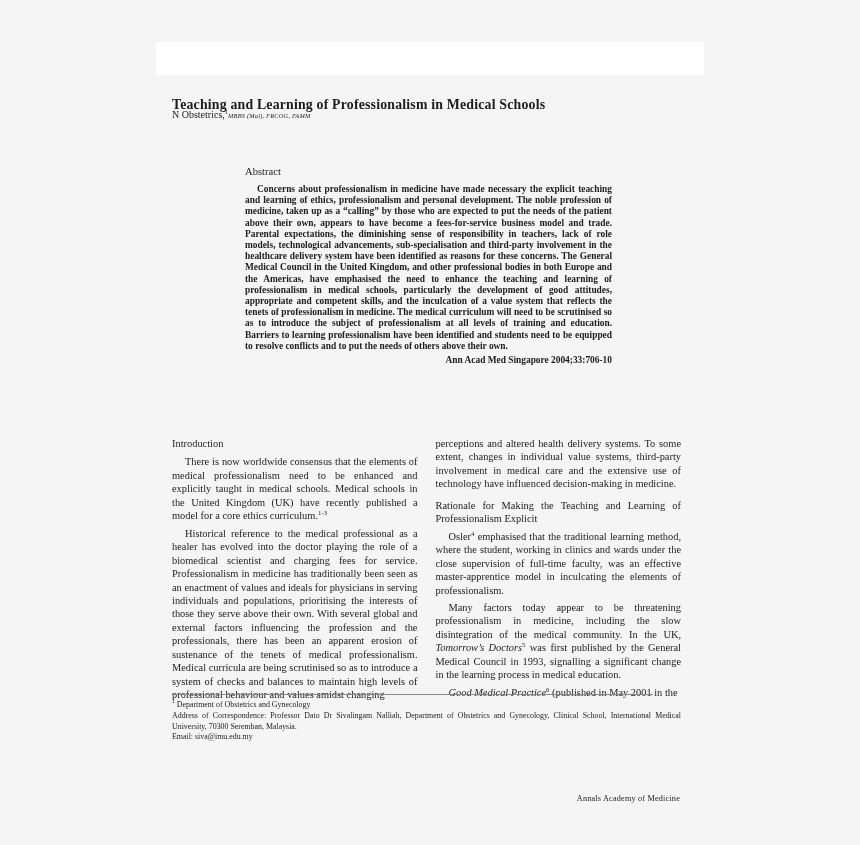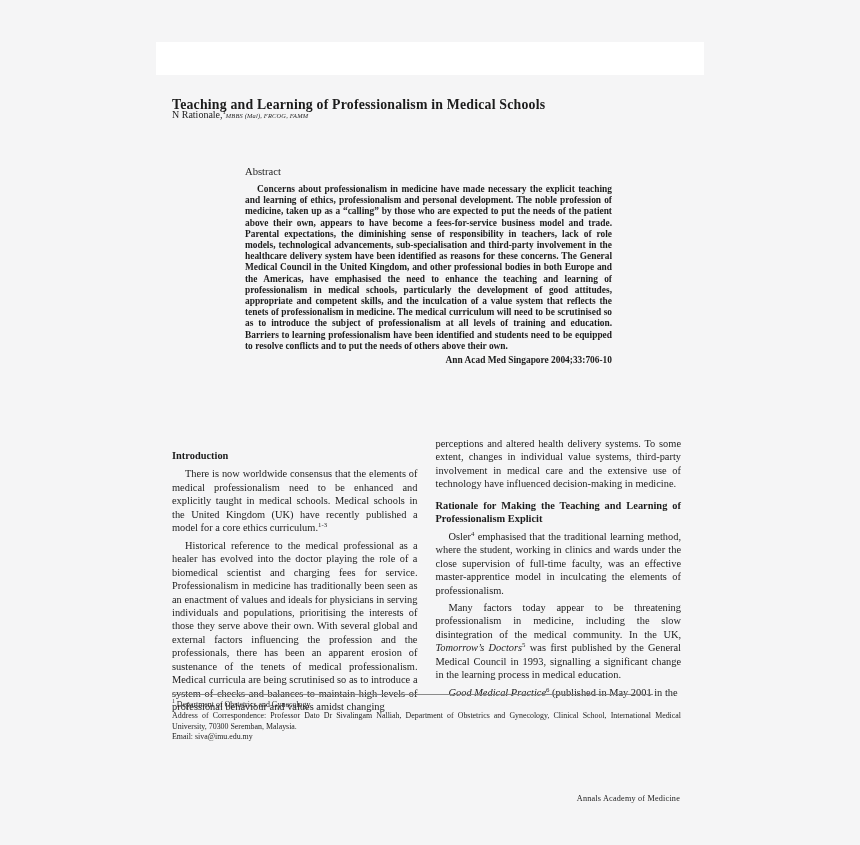--- a/index.html
+++ b/index.html
@@ -23,21 +23,21 @@
   .abstract-heading{font-size:10.6px;font-weight:normal;margin:0 0 7px 0;}
   .abstract-body{
     margin:0;font-size:9.4px;font-weight:bold;line-height:11.2px;
     text-align:justify;text-indent:12px;
   }
   .citation{margin:3px 0 0 0;font-size:9.4px;font-weight:bold;text-align:right;}
   .keywords{margin:13px 0 0 0;font-size:9.4px;font-weight:bold;line-height:11.4px;text-align:justify;}
 
   .columns{position:absolute;left:172px;top:437px;width:509px;display:flex;gap:18px;}
   .col{width:245.5px;font-size:10.4px;line-height:13.45px;text-align:justify;}
-  .sec-heading{font-size:10.4px;font-weight:bold;margin:12px 0 5px 0;text-align:left;line-height:13.45px;}
+  .sec-heading{font-size:10.4px;font-weight:normal;margin:0 0 5px 0;text-align:left;line-height:13.45px;}
   .sec-heading.justify{text-align:justify;margin-top:8px;margin-bottom:4px;}
   .bp{margin:0;}
   .bp.indent{text-indent:13px;}
   .bp + .bp{margin-top:4px;}
   .bp sup{font-size:6.8px;vertical-align:super;line-height:0;}
   .ital{font-style:italic;}
 
   .fn-rule{position:absolute;left:172px;top:694px;width:481px;height:1px;background:#8a8a8a;}
   .footnotes{position:absolute;left:172px;top:700px;width:509px;font-size:7.9px;line-height:10.8px;}
   .footnotes sup{font-size:5.5px;vertical-align:super;line-height:0;}
@@ -50,21 +50,21 @@
 </style>
 </head>
 <body>
 
 <div class="paper">
 
   <div class="header-box"></div>
 
   <h1 class="title">Teaching and Learning of Professionalism in Medical Schools</h1>
 
-  <div class="author-line"><span>N Rationale,</span><sup>1</sup><span class="creds">MBBS (Mal), FRCOG, FAMM</span></div>
+  <div class="author-line"><span>N Obstetrics,</span><sup>1</sup><span class="creds">MBBS (Mal), FRCOG, FAMM</span></div>
 
   <div class="abstract">
     <h2 class="abstract-heading">Abstract</h2>
     <p class="abstract-body">Concerns about professionalism in medicine have made necessary the explicit teaching and learning of ethics, professionalism and personal development. The noble profession of medicine, taken up as a “calling” by those who are expected to put the needs of the patient above their own, appears to have become a fees-for-service business model and trade. Parental expectations, the diminishing sense of responsibility in teachers, lack of role models, technological advancements, sub-specialisation and third-party involvement in the healthcare delivery system have been identified as reasons for these concerns. The General Medical Council in the United Kingdom, and other professional bodies in both Europe and the Americas, have emphasised the need to enhance the teaching and learning of professionalism in medical schools, particularly the development of good attitudes, appropriate and competent skills, and the inculcation of a value system that reflects the tenets of professionalism in medicine. The medical curriculum will need to be scrutinised so as to introduce the subject of professionalism at all levels of training and education. Barriers to learning professionalism have been identified and students need to be equipped to resolve conflicts and to put the needs of others above their own.</p>
     <p class="citation">Ann Acad Med Singapore 2004;33:706-10</p>
   </div>
 
   <div class="columns">
 
     <div class="col">

